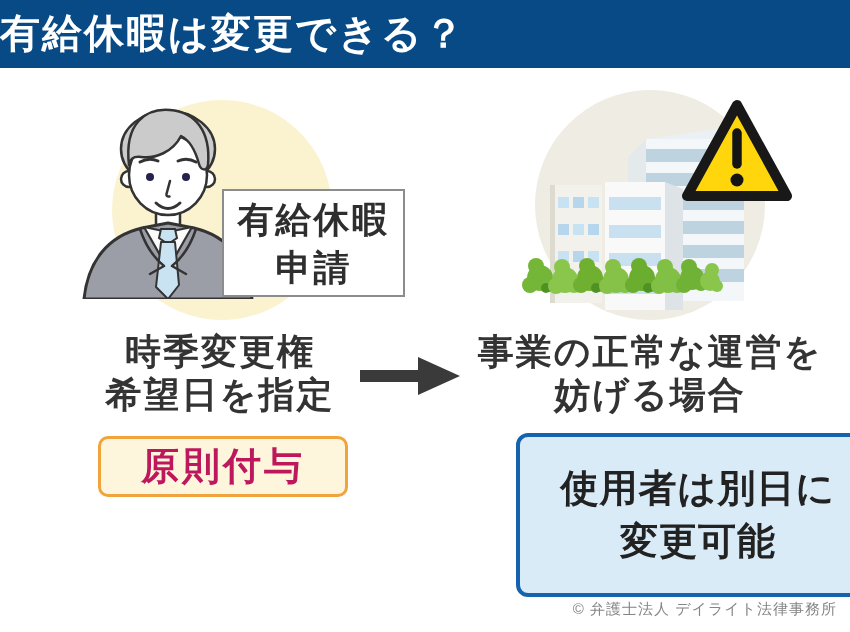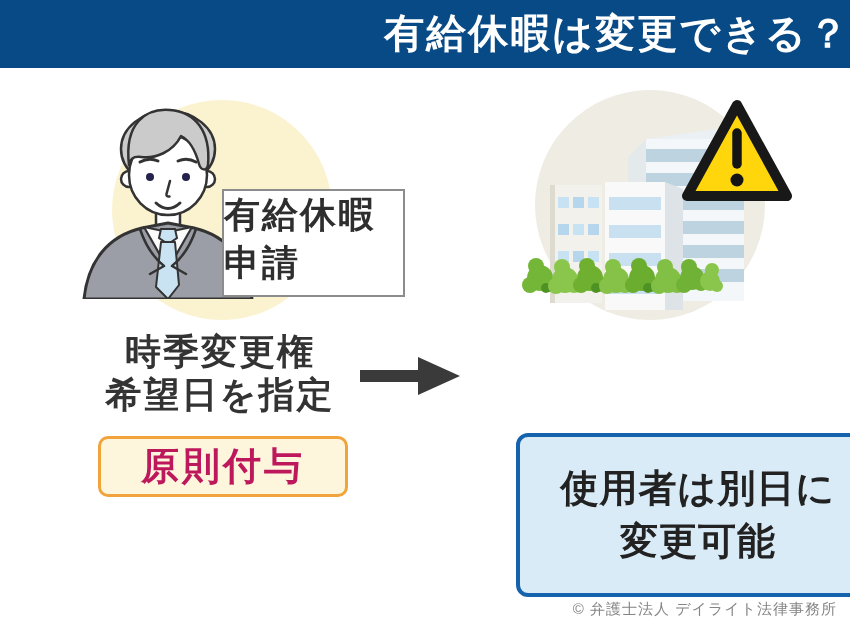--- a/index.html
+++ b/index.html
@@ -6,32 +6,32 @@
   .stage{
     position:relative;width:850px;height:632px;overflow:hidden;background:#ffffff;
     font-family:"Liberation Sans","DejaVu Sans",sans-serif;
   }
   
   .header{
     position:absolute;left:0;top:0;width:850px;height:68px;
     background:#074A85;
   }
   .header .title{
-    margin:0;width:100%;height:68px;line-height:66px;text-align:right;
+    margin:0;width:100%;height:68px;line-height:66px;text-align:left;
     color:#ffffff;font-size:40px;font-weight:bold;letter-spacing:2px;
   }
   
   .worker-svg{position:absolute;left:80px;top:95px;}
   .buildings-svg{position:absolute;left:520px;top:85px;}
   
   .label-box{
     position:absolute;left:222px;top:189px;width:183px;height:108px;
     box-sizing:border-box;background:#ffffff;border:2px solid #8C8C8C;
-    color:#2E2E2E;font-size:36px;font-weight:bold;
-    line-height:48px;letter-spacing:2px;
+    text-align:center;color:#2E2E2E;font-size:36px;font-weight:bold;
+    line-height:48px;padding-top:5px;letter-spacing:2px;
   }
   
   .caption{
     position:absolute;top:330px;text-align:center;color:#333333;
     font-size:36px;font-weight:bold;line-height:43px;letter-spacing:2px;
   }
   .caption-left{left:30px;width:380px;}
   .caption-right{left:450px;width:400px;}
   
   .arrow-svg{position:absolute;left:360px;top:355px;}
@@ -195,20 +195,24 @@
 
   <div class="caption caption-left">
     <div>時季変更権</div>
     <div>希望日を指定</div>
   </div>
 
   <svg class="arrow-svg" width="102" height="42" viewBox="0 0 102 42" aria-hidden="true">
     <polygon points="0,15 58,15 58,2 100,21 58,40 58,27 0,27" fill="#3A3A3A"></polygon>
   </svg>
 
+  <div class="caption caption-right">
+    <div>事業の正常な運営を</div>
+    <div>妨げる場合</div>
+  </div>
 
   <div class="box-yellow">
     <span>原則付与</span>
   </div>
 
   <div class="box-blue">
     <div>使用者は別日に</div>
     <div>変更可能</div>
   </div>
 

